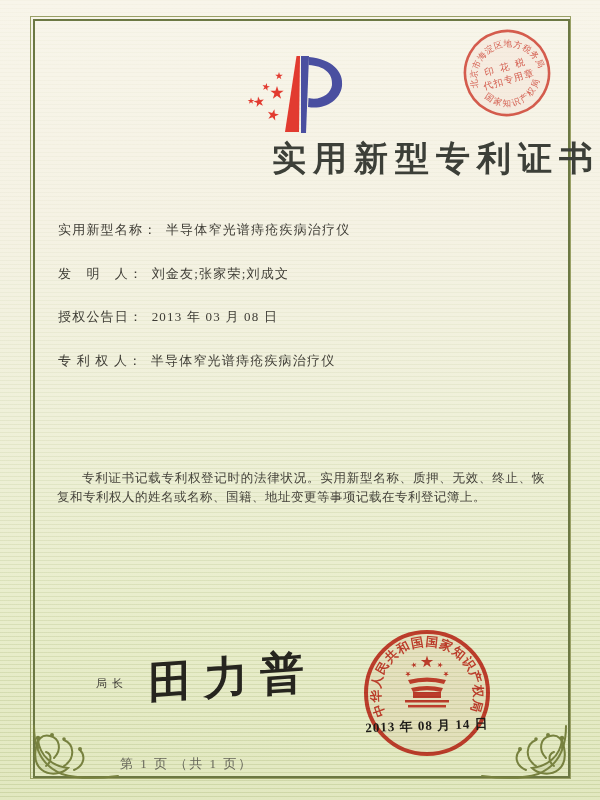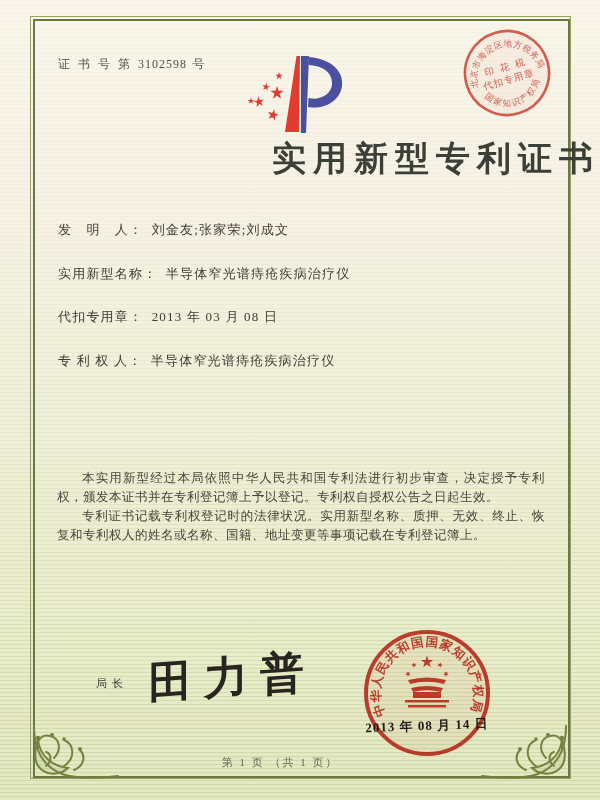--- a/index.html
+++ b/index.html
@@ -41,22 +41,22 @@
   .body-text p{margin:0;text-indent:2em;}
 
   .director{position:absolute;left:96px;top:676px;z-index:3;font-size:11px;letter-spacing:5px;color:#3a3832;}
   .signature{position:absolute;left:148px;top:648px;z-index:3;font-size:44px;font-weight:700;
     letter-spacing:12px;color:#26251f;transform:rotate(-4deg) skewX(-4deg);}
 
   .seal{position:absolute;left:362px;top:628px;z-index:3;mix-blend-mode:multiply;opacity:.95;}
   .seal-date{position:absolute;left:356px;top:717px;width:142px;z-index:4;text-align:center;
     font-size:13px;font-weight:700;letter-spacing:1px;color:#1d1c18;transform:rotate(-2deg);}
 
-  .footer{position:absolute;left:120px;width:320px;top:755px;z-index:3;text-align:center;
-    font-size:11px;letter-spacing:2px;color:#67675a;}
+  .footer{position:absolute;left:120px;width:320px;top:755px;z-index:3;text-align:left;
+    font-size:13px;letter-spacing:2px;color:#67675a;}
 
   svg text{font-family:"Liberation Serif","DejaVu Serif",serif;}
 </style>
 </head>
 <body>
 
 <div class="page">
 
   <div class="frame-outer"></div>
   <div class="frame-inner"></div>
@@ -87,25 +87,20 @@
       <path d="M18,70 C24,66 24,58 18,56"></path>
     </g>
     <g fill="#77813f">
       <circle cx="10" cy="42" r="2.2"></circle>
         <circle cx="24" cy="39" r="2"></circle>
         <circle cx="52" cy="53" r="2"></circle>
         <circle cx="36" cy="43" r="1.8"></circle>
     </g>
   </svg>
 
-  <div class="cert-no">
-    <span>证 书 号 第</span>
-    <span class="num">3102598</span>
-    <span>号</span>
-  </div>
 
   <svg class="logo" width="120" height="90" viewBox="0 0 120 90">
     <defs>
       <path id="star" d="M0,-1 L0.2245,-0.309 L0.9511,-0.309 L0.3633,0.118 L0.5878,0.809 L0,0.382 L-0.5878,0.809 L-0.3633,0.118 L-0.9511,-0.309 L-0.2245,-0.309 Z"></path>
     </defs>
     <path d="M56.5,10 L60,10 L59,86 L45,86 Z" fill="#e23b30"></path>
     <path d="M61,10 L69,10 L66,87 L61,87 Z" fill="#4a4fa0"></path>
     <path d="M69,11 C92,13 104,26 102,40 C100,55 84,64 68,61 L68.5,52 C80,55 91,48 92,39 C93,27 84,20 68.7,19 Z" fill="#4a4fa0"></path>
     <g fill="#e23b30">
       <use href="#star" transform="translate(39,30) scale(4)"></use>
@@ -128,39 +123,38 @@
       <textPath href="#taxBot" startOffset="6%">国家知识产权局</textPath>
     </text>
     <text x="46" y="43" text-anchor="middle" font-size="9.5" fill="#d95246" letter-spacing="2">印 花 税</text>
     <text x="46" y="56" text-anchor="middle" font-size="9.5" fill="#d95246" letter-spacing="1">代扣专用章</text>
   </svg>
 
   <div class="title">实用新型专利证书</div>
 
   <div class="fields">
     <div class="field-row">
+      <span class="label">实用新型名称：</span>
+      <span class="value">半导体窄光谱痔疮疾病治疗仪</span>
+    </div>
+    <div class="field-row">
       <span class="label">发　明　人：</span>
       <span class="value">刘金友;张家荣;刘成文</span>
     </div>
     <div class="field-row">
-      <span class="label">实用新型名称：</span>
-      <span class="value">半导体窄光谱痔疮疾病治疗仪</span>
-    </div>
-    <div class="field-row">
-      <span class="label">代扣专用章：</span>
+      <span class="label">授权公告日：</span>
       <span class="value">2013 年 03 月 08 日</span>
     </div>
     <div class="field-row">
       <span class="label">专 利 权 人：</span>
       <span class="value">半导体窄光谱痔疮疾病治疗仪</span>
     </div>
   </div>
 
   <div class="body-text">
-    <p>本实用新型经过本局依照中华人民共和国专利法进行初步审查，决定授予专利权，颁发本证书并在专利登记簿上予以登记。专利权自授权公告之日起生效。</p>
     <p>专利证书记载专利权登记时的法律状况。实用新型名称、质押、无效、终止、恢复和专利权人的姓名或名称、国籍、地址变更等事项记载在专利登记簿上。</p>
   </div>
 
   <div class="director">局长</div>
   <div class="signature">田力普</div>
 
   <svg class="seal" width="130" height="130" viewBox="0 0 130 130">
     <circle cx="65" cy="65" r="61" fill="rgba(214,62,46,0.06)" stroke="#d0382c" stroke-width="4"></circle>
     <path id="sealArc" d="M24.3,88.5 A47,47 0 1 1 105.7,88.5" fill="none"></path>
     <text font-size="12.5" fill="#d0382c" font-weight="bold" letter-spacing="1">

